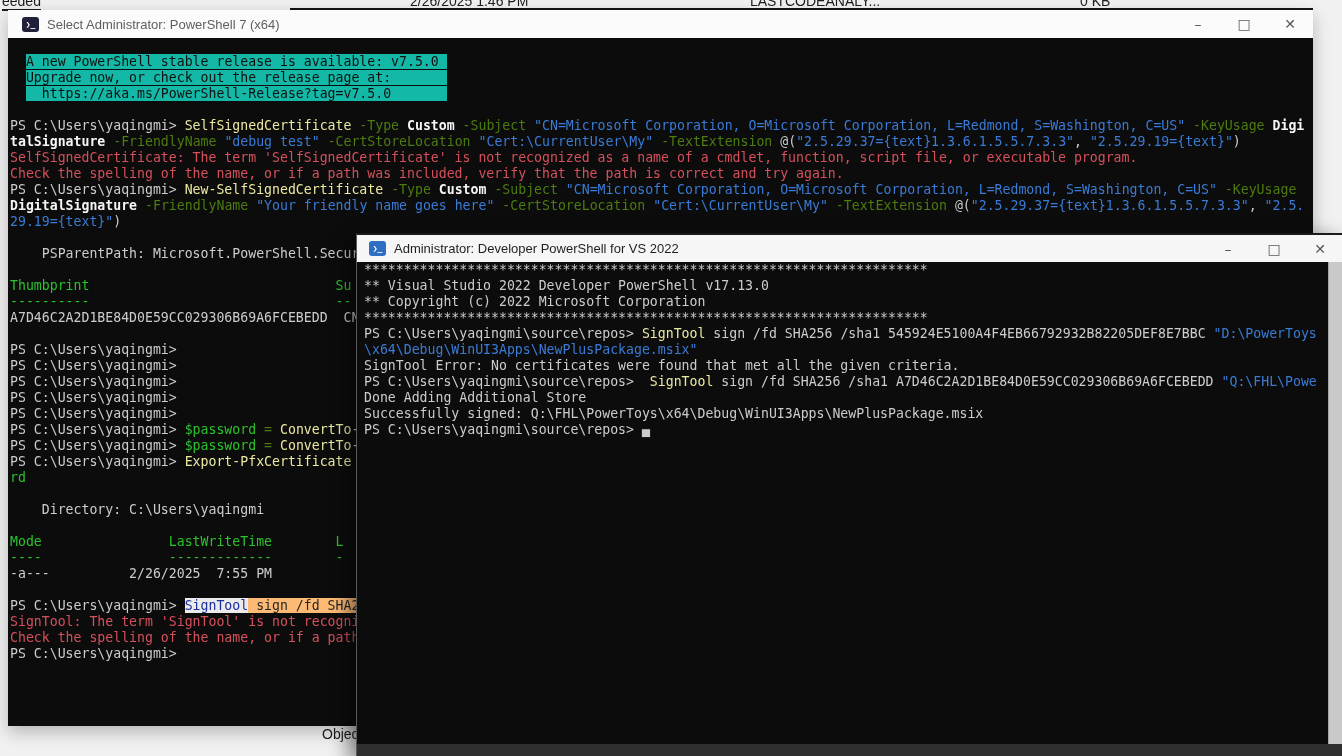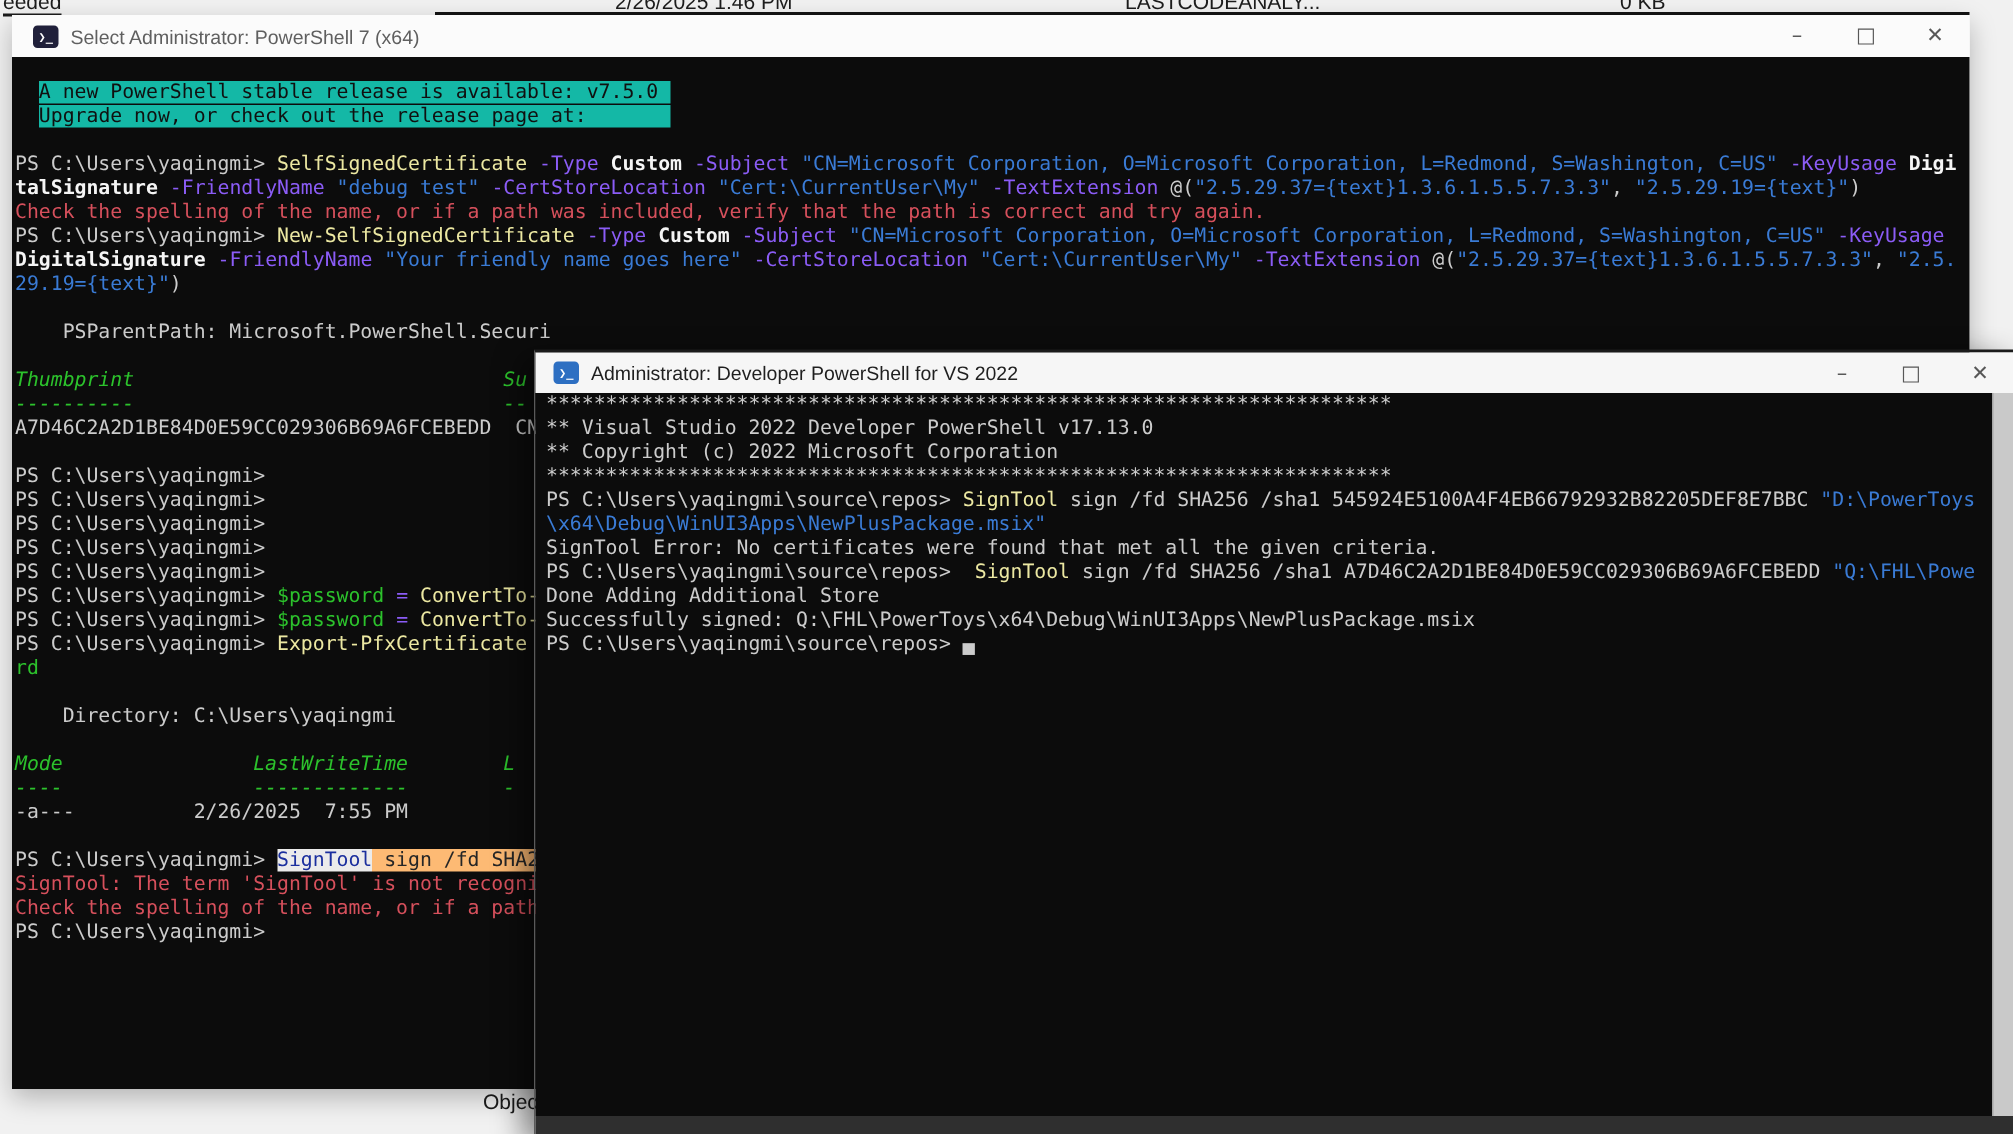--- a/index.html
+++ b/index.html
@@ -52,25 +52,25 @@
     position:relative;
     background:#0c0c0c;
     overflow:hidden;
     font-family:"DejaVu Sans Mono", monospace;
     font-size:13.2px;line-height:16px;
   }
   .tline{height:16px;white-space:pre;}
   
   .seg-p   {color:#cccccc;}
   .seg-cmd {color:#ece8a2;}
-  .seg-prm {color:#8b5cf6;}
+  .seg-prm {color:#4d7c0f;}
   .seg-arg {color:#f5f5f5;font-weight:bold;}
   .seg-str {color:#3a7bd5;}
   .seg-var {color:#2cc22c;}
-  .seg-grn {color:#2cc22c;font-style:italic;}
+  .seg-grn {color:#2cc22c;}
   .seg-err {color:#d6505c;}
   .seg-ntc {background:#14b8a6;color:#101010;}
   .seg-sp  {color:#cccccc;}
   .seg-selc{background:#ebebeb;color:#1b2f9e;}
   .seg-sels{background:#fdba74;color:#262626;}
   .seg-cur {color:#cccccc;}
   
   #win1{left:8px;top:10px;width:1305px;height:716px;box-shadow:0 6px 16px rgba(0,0,0,.25);}
   #win1 .win-content{height:688px;padding-left:2px;}
   #win1 .ps-icon{background:#20203a;}
@@ -110,23 +110,25 @@
     <div class="ctrls">
       <div class="ctrl">–</div>
       <div class="ctrl">□</div>
       <div class="ctrl">✕</div>
     </div>
   </header>
   <div class="win-content" id="w1c">
       <div class="tline"></div>
       <div class="tline"><span class="seg-sp">  </span><span class="seg-ntc">A new PowerShell stable release is available: v7.5.0 </span></div>
       <div class="tline"><span class="seg-sp">  </span><span class="seg-ntc">Upgrade now, or check out the release page at:       </span></div>
+      <div class="tline"><span class="seg-sp">  </span><span class="seg-ntc">  https://aka.ms/PowerShell-Release?tag=v7.5.0       </span></div>
       <div class="tline"></div>
       <div class="tline"><span class="seg-p">PS C:\Users\yaqingmi&gt; </span><span class="seg-cmd">SelfSignedCertificate</span><span class="seg-p"> </span><span class="seg-prm">-Type</span><span class="seg-p"> </span><span class="seg-arg">Custom</span><span class="seg-p"> </span><span class="seg-prm">-Subject</span><span class="seg-p"> </span><span class="seg-str">"CN=Microsoft Corporation, O=Microsoft Corporation, L=Redmond, S=Washington, C=US"</span><span class="seg-p"> </span><span class="seg-prm">-KeyUsage</span><span class="seg-p"> </span><span class="seg-arg">Digi</span></div>
       <div class="tline"><span class="seg-arg">talSignature</span><span class="seg-p"> </span><span class="seg-prm">-FriendlyName</span><span class="seg-p"> </span><span class="seg-str">"debug test"</span><span class="seg-p"> </span><span class="seg-prm">-CertStoreLocation</span><span class="seg-p"> </span><span class="seg-str">"Cert:\CurrentUser\My"</span><span class="seg-p"> </span><span class="seg-prm">-TextExtension</span><span class="seg-p"> @(</span><span class="seg-str">"2.5.29.37={text}1.3.6.1.5.5.7.3.3"</span><span class="seg-p">, </span><span class="seg-str">"2.5.29.19={text}"</span><span class="seg-p">)</span></div>
+      <div class="tline"><span class="seg-err">SelfSignedCertificate: The term 'SelfSignedCertificate' is not recognized as a name of a cmdlet, function, script file, or executable program.</span></div>
       <div class="tline"><span class="seg-err">Check the spelling of the name, or if a path was included, verify that the path is correct and try again.</span></div>
       <div class="tline"><span class="seg-p">PS C:\Users\yaqingmi&gt; </span><span class="seg-cmd">New-SelfSignedCertificate</span><span class="seg-p"> </span><span class="seg-prm">-Type</span><span class="seg-p"> </span><span class="seg-arg">Custom</span><span class="seg-p"> </span><span class="seg-prm">-Subject</span><span class="seg-p"> </span><span class="seg-str">"CN=Microsoft Corporation, O=Microsoft Corporation, L=Redmond, S=Washington, C=US"</span><span class="seg-p"> </span><span class="seg-prm">-KeyUsage</span></div>
       <div class="tline"><span class="seg-arg">DigitalSignature</span><span class="seg-p"> </span><span class="seg-prm">-FriendlyName</span><span class="seg-p"> </span><span class="seg-str">"Your friendly name goes here"</span><span class="seg-p"> </span><span class="seg-prm">-CertStoreLocation</span><span class="seg-p"> </span><span class="seg-str">"Cert:\CurrentUser\My"</span><span class="seg-p"> </span><span class="seg-prm">-TextExtension</span><span class="seg-p"> @(</span><span class="seg-str">"2.5.29.37={text}1.3.6.1.5.5.7.3.3"</span><span class="seg-p">, </span><span class="seg-str">"2.5.</span></div>
       <div class="tline"><span class="seg-str">29.19={text}"</span><span class="seg-p">)</span></div>
       <div class="tline"></div>
       <div class="tline"><span class="seg-p">    PSParentPath: Microsoft.PowerShell.Securi</span></div>
       <div class="tline"></div>
       <div class="tline"><span class="seg-grn">Thumbprint</span><span class="seg-p">                               </span><span class="seg-grn">Su</span></div>
       <div class="tline"><span class="seg-grn">----------</span><span class="seg-p">                               </span><span class="seg-grn">--</span></div>
       <div class="tline"><span class="seg-p">A7D46C2A2D1BE84D0E59CC029306B69A6FCEBEDD  CN</span></div>

